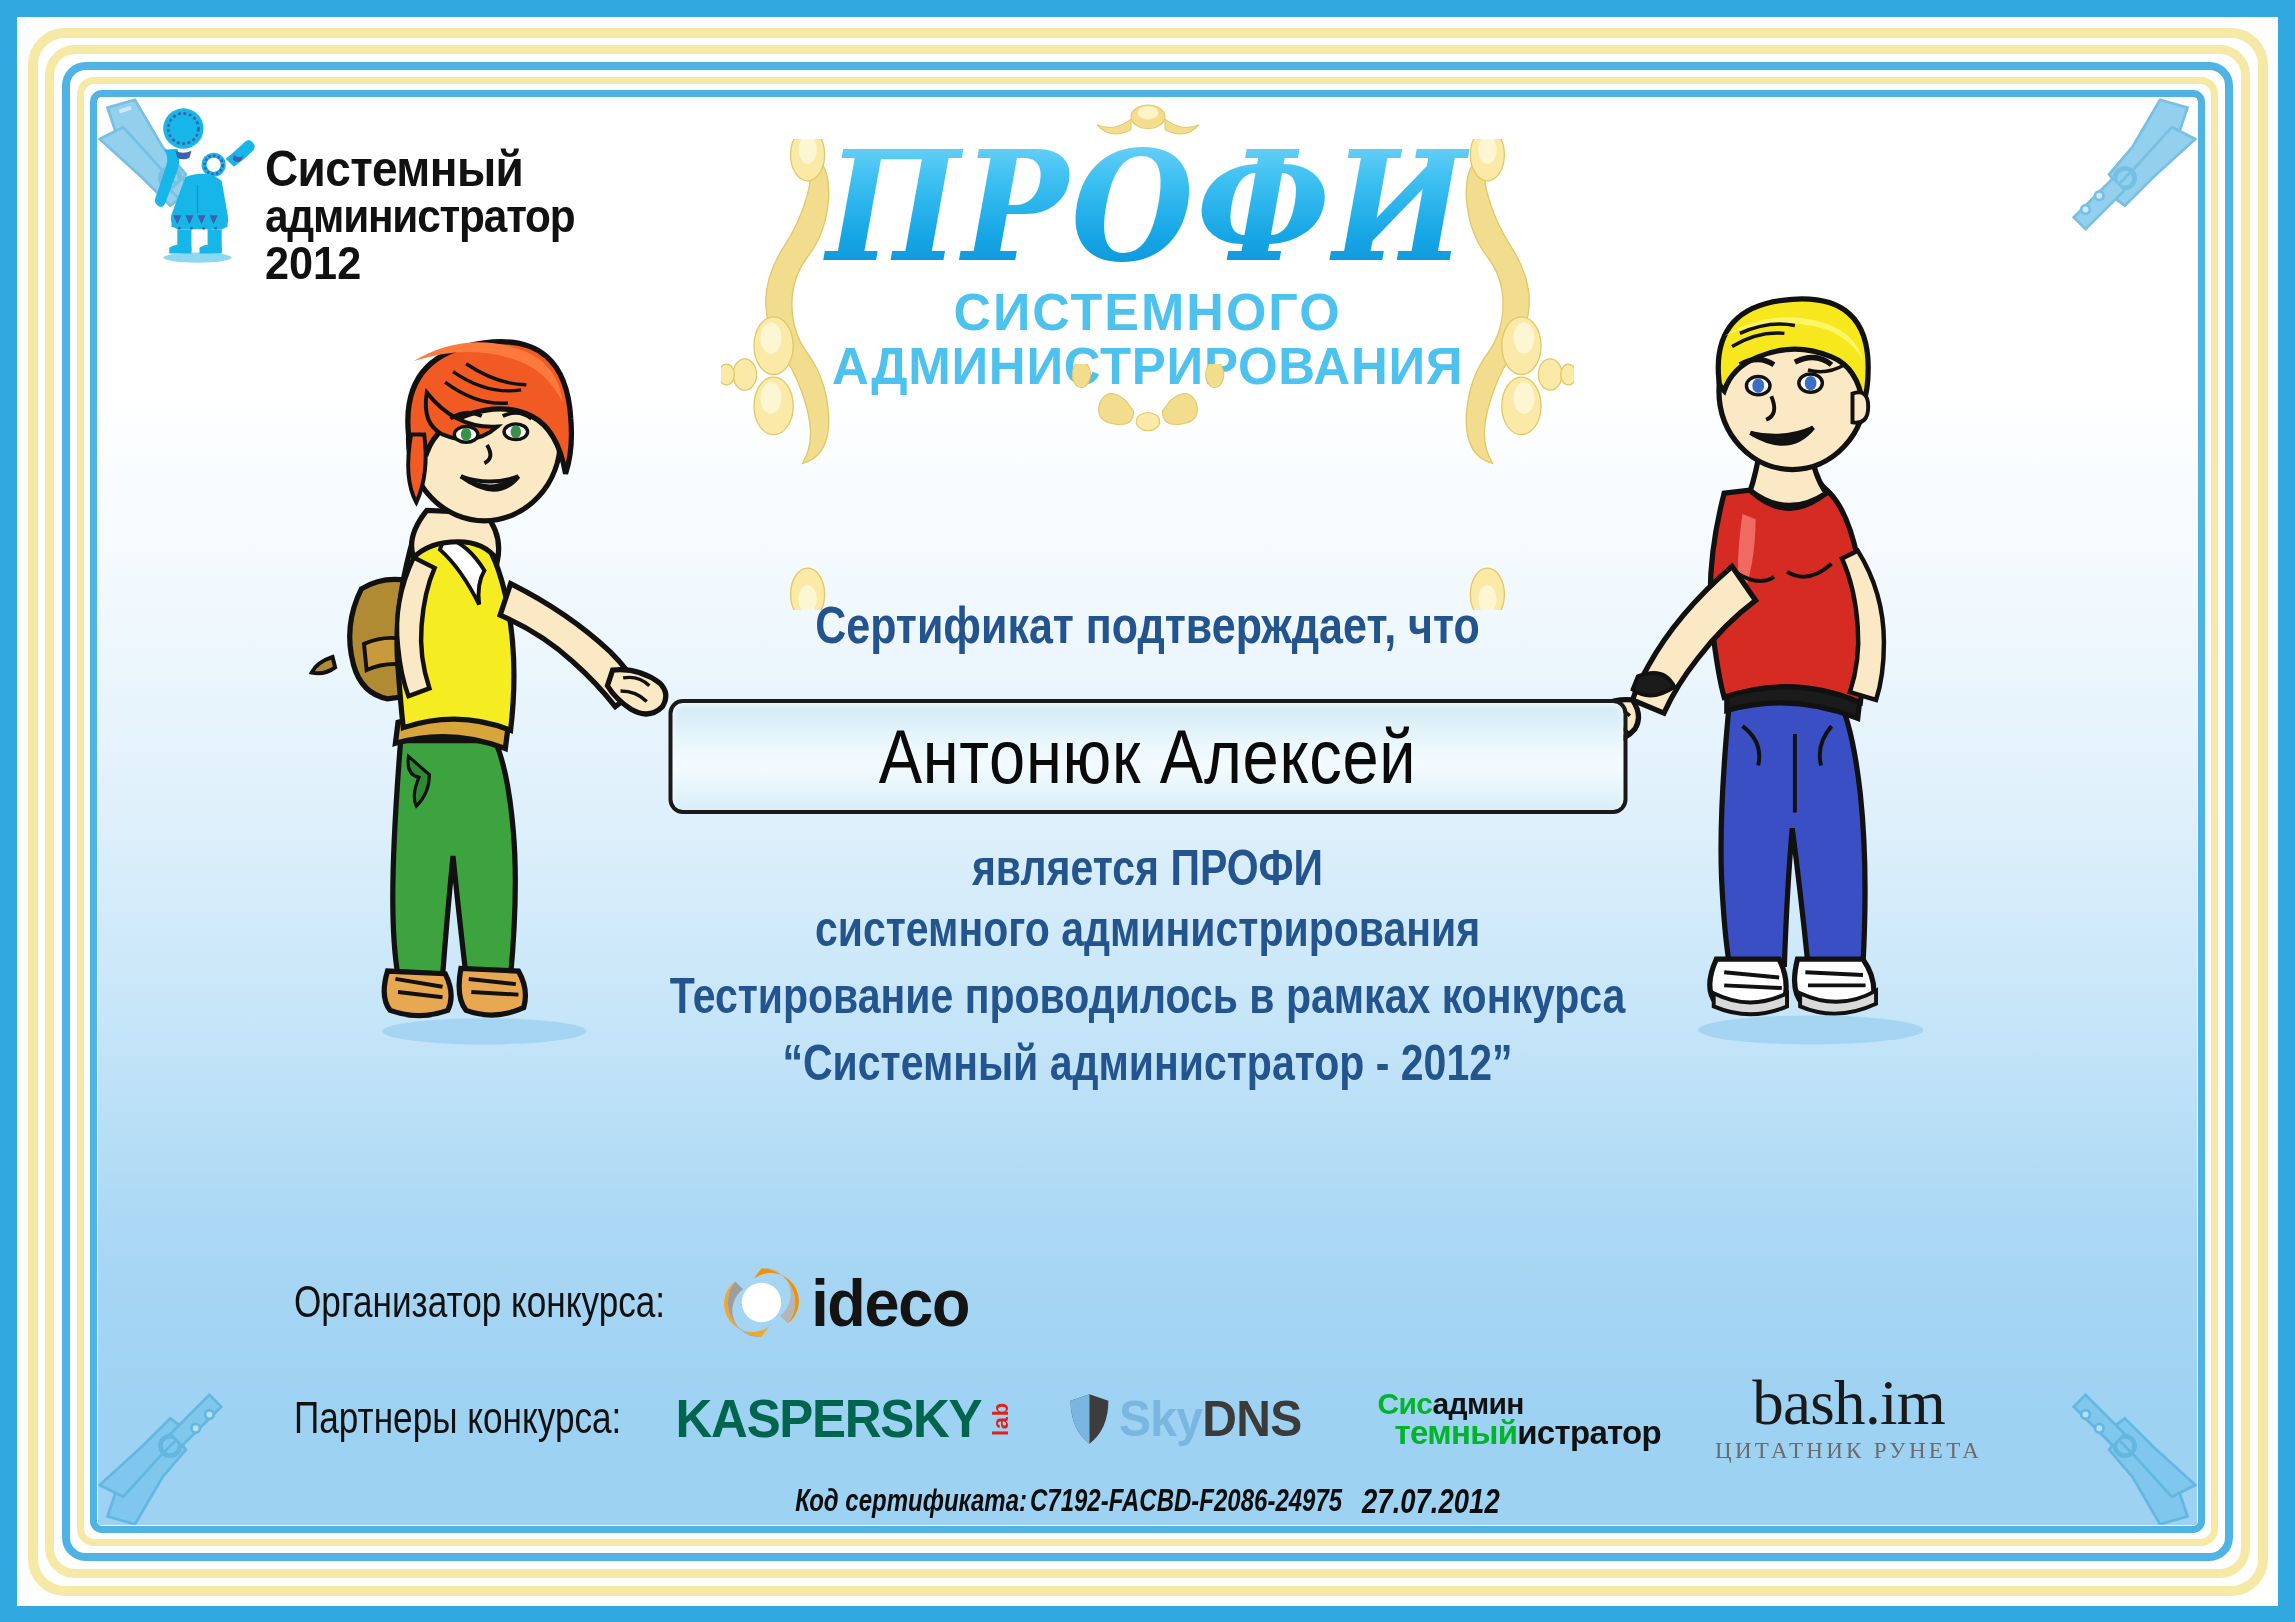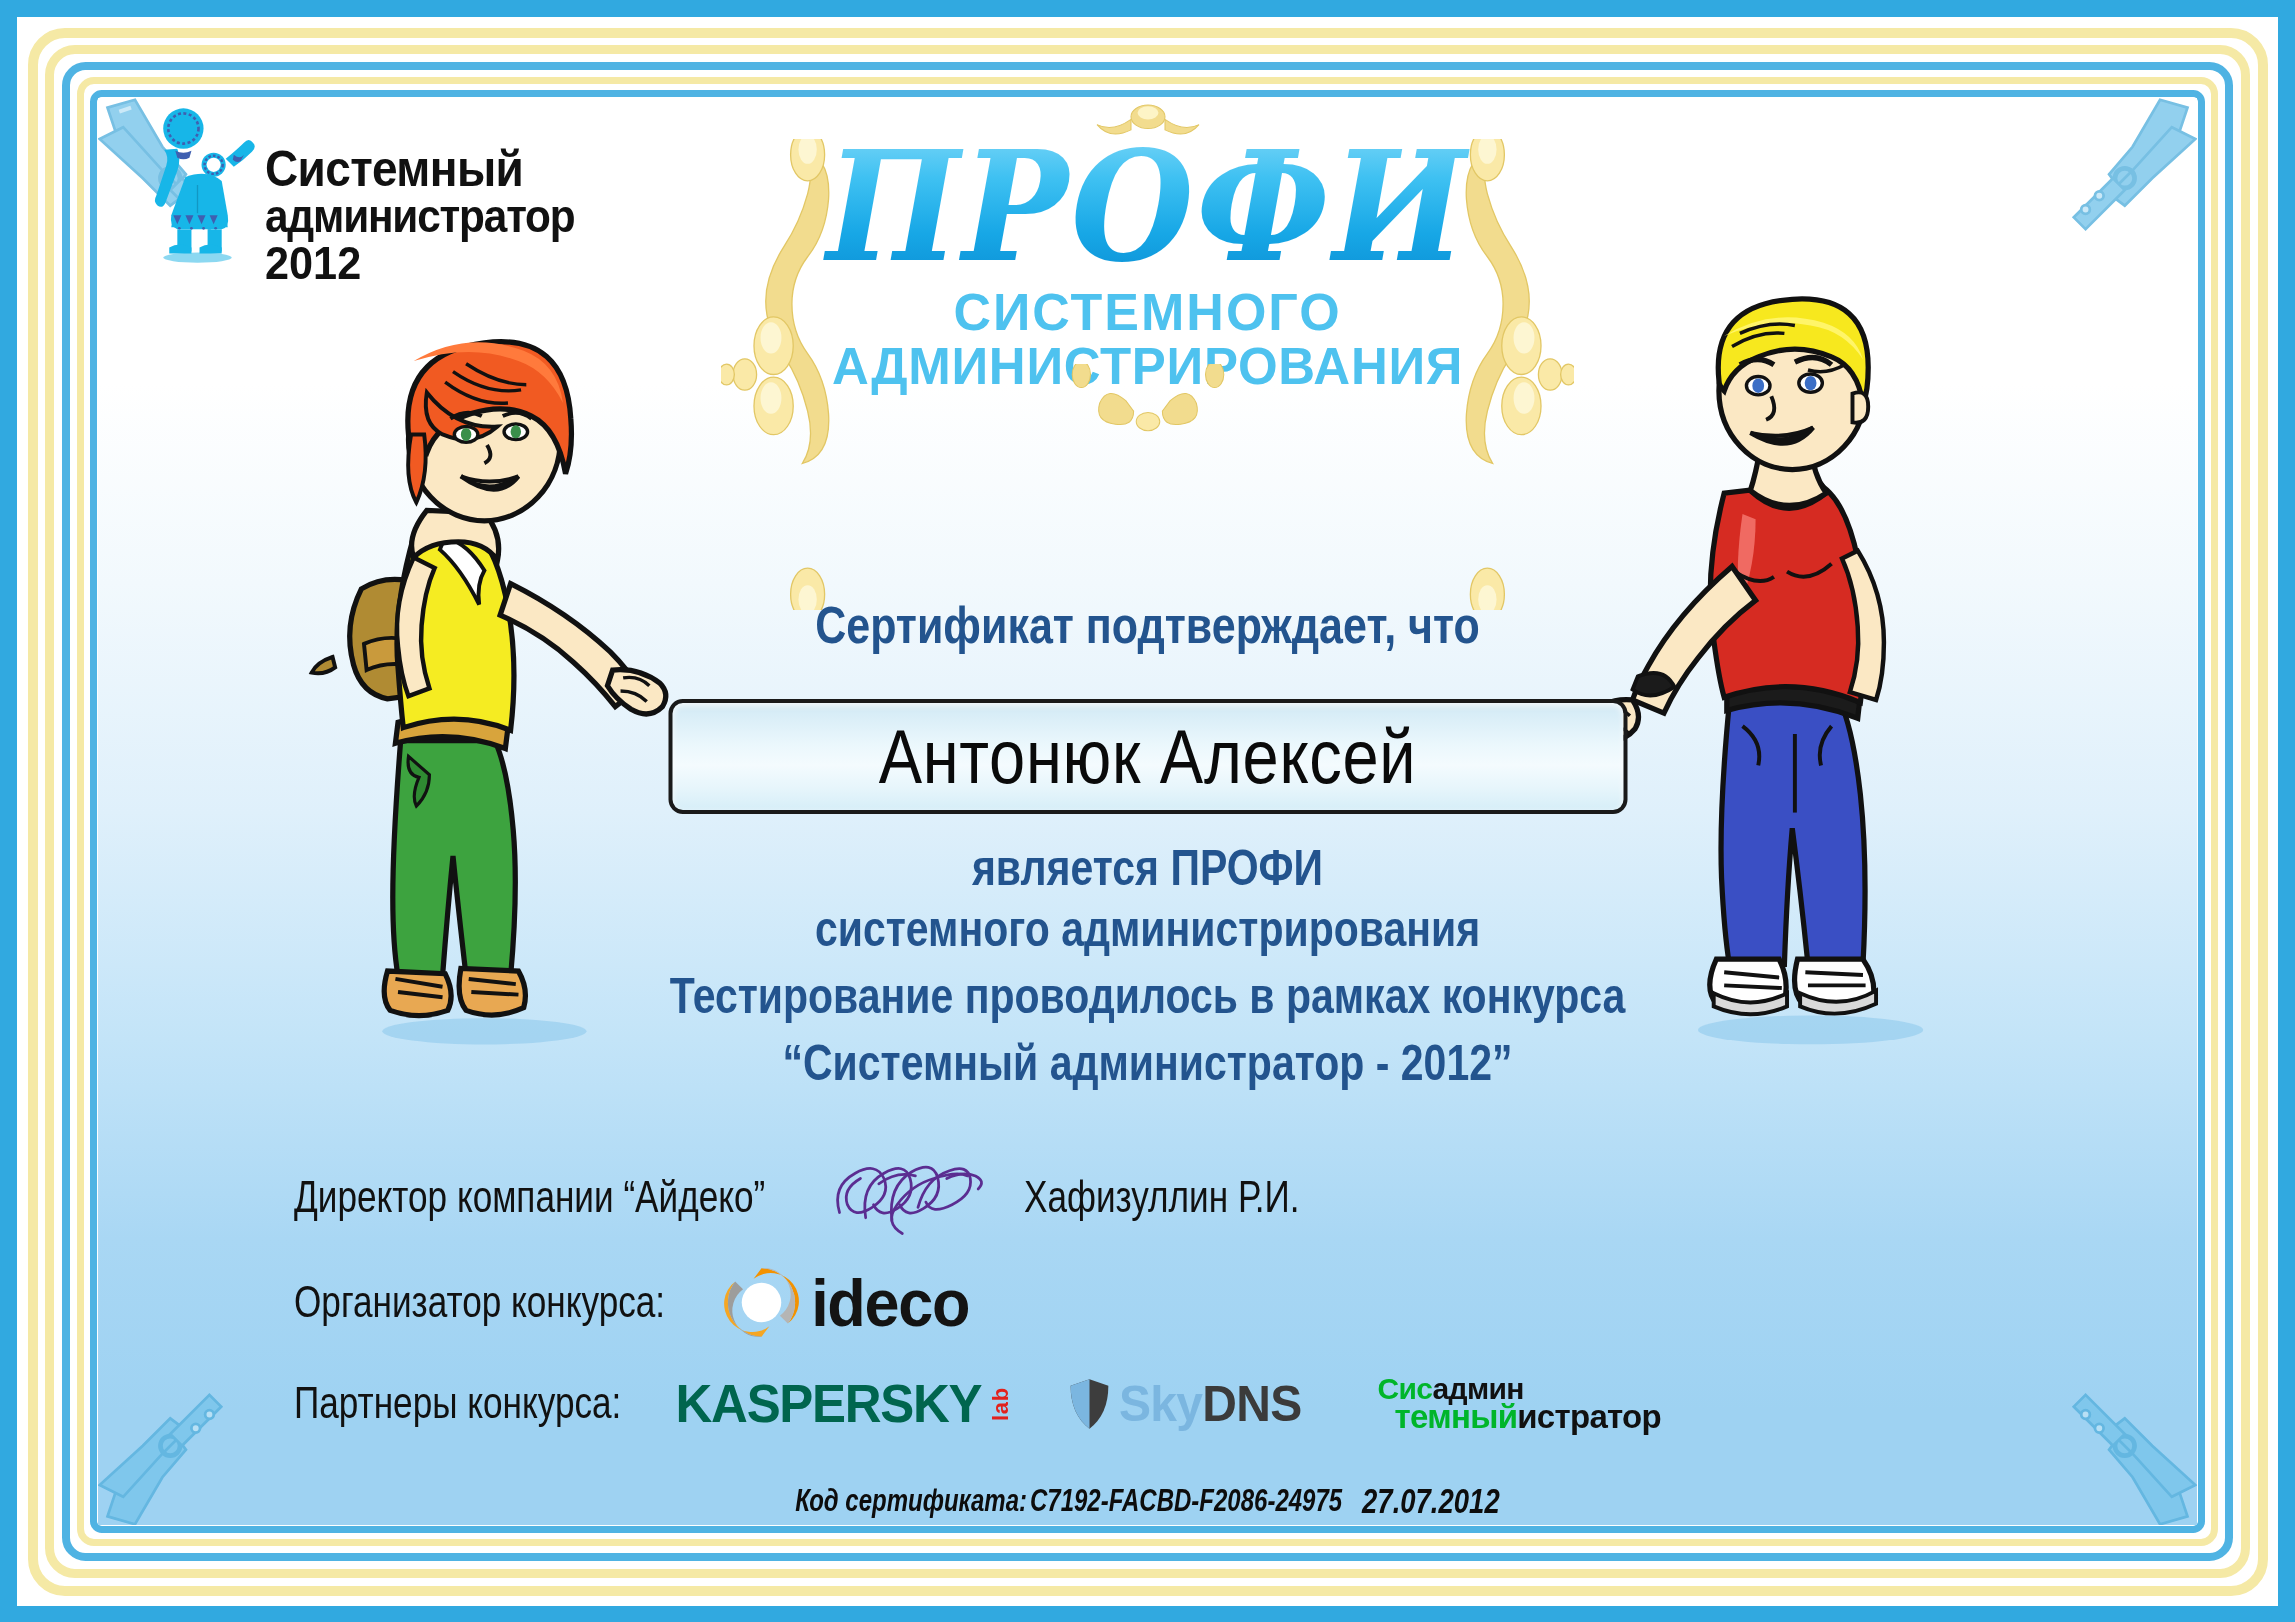--- a/index.html
+++ b/index.html
@@ -631,35 +631,20 @@
       <span id="name-value">Антонюк Алексей</span>
     </div>
 
     <div id="body-text">
       <div class="body-line bl-1">является ПРОФИ</div>
       <div class="body-line bl-2">системного администрирования</div>
       <div class="body-line bl-3">Тестирование проводилось в рамках конкурса</div>
       <div class="body-line bl-4">“Системный администратор - 2012”</div>
     </div>
 
-    <div id="sig-row">
-      <span class="foot-label">Директор компании “Айдеко”</span>
-      <svg id="sig-svg" width="177" height="85" viewBox="0 0 135 65">
-        <g fill="none" stroke="#5b2d91" stroke-width="2.1" stroke-linecap="round">
-          <path d="M14 44 q-6 -20 12 -30 q16 -9 22 4 q5 13 -9 22 q-14 9 -19 -2 q-4 -12 10 -20"></path>
-          <path d="M34 48 q-4 -24 14 -34 q16 -9 20 4 q4 14 -10 23 q-13 8 -18 -3"></path>
-          <path d="M54 50 q-3 -26 15 -37 q16 -9 20 4 q4 15 -11 24 q-13 8 -18 -3"></path>
-          <path d="M74 40 q6 -22 24 -28 q14 -5 16 6 q2 12 -14 20 q-16 8 -20 -2"></path>
-          <path d="M62 60 q-14 -8 -4 -22 q11 -15 28 -20 q18 -6 26 -2"></path>
-          <path d="M96 18 q12 -6 22 -2 q8 4 2 10"></path>
-          <path d="M44 22 q14 -10 28 -6"></path>
-        </g>
-      </svg>
-      <span id="sig-name">Хафизуллин Р.И.</span>
-    </div>
 
     <div id="org-row">
       <span class="foot-label">Организатор конкурса:</span>
       <span id="ideco-logo">
         <svg width="79" height="79" viewBox="0 0 60 60">
           <path d="M30 4 a26 26 0 0 1 20 42 a20 20 0 0 0 -26 -34 Z" fill="#f39200"></path>
           <path d="M30 56 a26 26 0 0 1 -20 -42 a20 20 0 0 0 26 34 Z" fill="#f5a623"></path>
           <path d="M10 14 a26 26 0 0 0 20 42 a20 20 0 0 1 -14 -36 Z" fill="#9d9d9c"></path>
           <path d="M50 46 a26 26 0 0 0 -20 -42 a20 20 0 0 1 14 36 Z" fill="#b5b5b4"></path>
           <circle cx="30" cy="30" r="15" fill="#ffffff"></circle>
@@ -689,20 +674,26 @@
 
         <span class="plogo" id="sysadm-partner">
           <span style="display:block;">
             <span class="sa-l1 sa-green">Сис</span><span class="sa-l1 sa-black">админ</span>
             <span style="display:block;">
               <span class="sa-l2 sa-green">темный</span><span class="sa-l2 sa-black" style="margin-left:0;text-align:right;">истратор</span>
             </span>
           </span>
         </span>
 
+        <span class="plogo" id="bashim">
+          <span style="display:block; text-align:center;">
+            <span id="bash-word" style="display:block;">bash.im</span>
+            <span id="bash-sub" style="display:block;">ЦИТАТНИК РУНЕТА</span>
+          </span>
+        </span>
 
       </span>
     </div>
 
     <div id="code-row">
       <span id="code-label">Код сертификата:</span>
       <span id="code-value">C7192-FACBD-F2086-24975</span>
       <span id="code-date">27.07.2012</span>
     </div>
 

